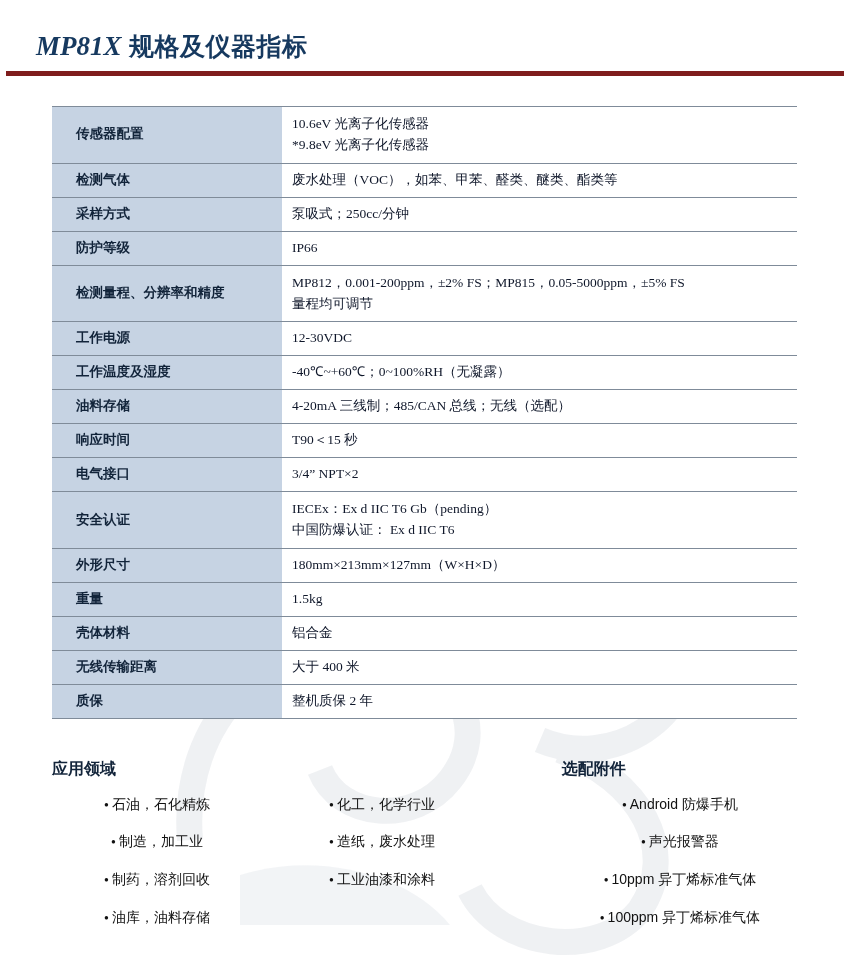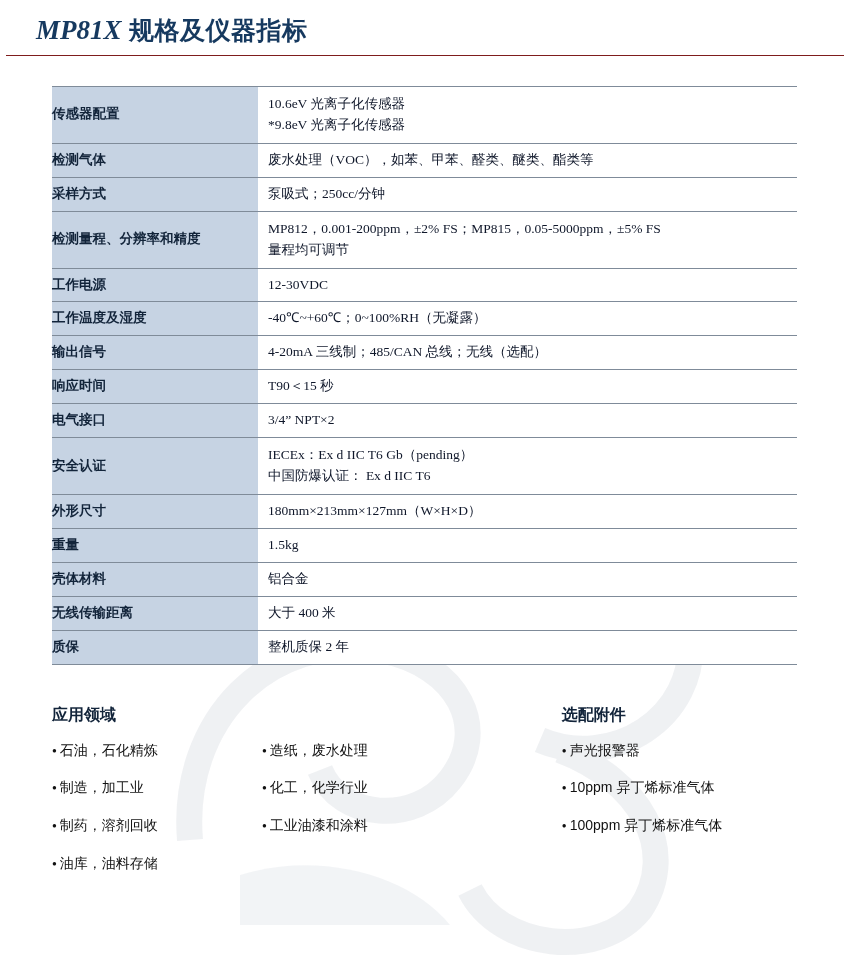--- a/index.html
+++ b/index.html
@@ -26,22 +26,22 @@
     pointer-events: none;
     z-index: 0;
     opacity: 0.55;
   }
 
   
   .page-header {
     position: relative;
     z-index: 2;
     padding: 14px 0 8px 30px;
-    border-bottom: 1px solid #7f1d1d;
-    margin: 0 6px;
+    border-bottom: 5px solid #7f1d1d;
+    margin: 16px 6px;
   }
   .page-title {
     font-size: 25px;
     font-weight: bold;
     color: #16395f;
     letter-spacing: 0.5px;
     white-space: nowrap;
   }
   .page-title .model {
     font-family: "Liberation Serif", serif;
@@ -68,21 +68,21 @@
     padding: 6px 8px 6px 10px;
     vertical-align: middle;
     font-size: 13.5px;
     line-height: 1.55;
   }
   table.spec td.k {
     width: 198px;
     background: #c6d3e3;
     font-weight: bold;
     color: #12243a;
-    padding-left: 0;
+    padding-left: 24px;
   }
   table.spec td.v {
     background: #ffffff;
     color: #0f172a;
     font-family: Liberation Serif, serif;
   }
   table.spec tr.tall td {
     padding-top: 7px;
     padding-bottom: 7px;
   }
@@ -114,20 +114,21 @@
     list-style: none;
     margin: 0;
     padding: 0;
   }
   ul.bullets li {
     font-size: 14px;
     color: #111111;
     margin-bottom: 21px;
     line-height: 1.2;
     white-space: nowrap;
+    text-align: center;
   }
   ul.bullets li::before {
     content: "\25CF";
     font-size: 8px;
     vertical-align: 2px;
     margin-right: 3px;
     color: #111111;
   }
 </style>
 </head>
@@ -163,37 +164,41 @@
         </td>
       </tr>
       <tr>
         <td class="k">检测气体</td>
         <td class="v">废水处理（VOC），如苯、甲苯、醛类、醚类、酯类等</td>
       </tr>
       <tr>
         <td class="k">采样方式</td>
         <td class="v">泵吸式；250cc/分钟</td>
       </tr>
+      <tr>
+        <td class="k">防护等级</td>
+        <td class="v">IP66</td>
+      </tr>
       <tr class="tall">
         <td class="k">检测量程、分辨率和精度</td>
         <td class="v">
           <span class="v-line">MP812，0.001-200ppm，±2% FS；MP815，0.05-5000ppm，±5% FS</span>
           <span class="v-line">量程均可调节</span>
         </td>
       </tr>
       <tr>
         <td class="k">工作电源</td>
         <td class="v">12-30VDC</td>
       </tr>
       <tr>
         <td class="k">工作温度及湿度</td>
         <td class="v">-40℃~+60℃；0~100%RH（无凝露）</td>
       </tr>
       <tr>
-        <td class="k">输出信号</td>
+        <td class="k">油料存储</td>
         <td class="v">4-20mA 三线制；485/CAN 总线；无线（选配）</td>
       </tr>
       <tr>
         <td class="k">响应时间</td>
         <td class="v">T90＜15 秒</td>
       </tr>
       <tr>
         <td class="k">电气接口</td>
         <td class="v">3/4”  NPT×2</td>
       </tr>
@@ -236,29 +241,30 @@
         <li>石油，石化精炼</li>
         <li>制造，加工业</li>
         <li>制药，溶剂回收</li>
         <li>油库，油料存储</li>
 
       </ul>
     </div>
     <div class="apps-col second">
       <div class="sec-title">应用领域</div>
       <ul class="bullets">
+        <li>化工，化学行业</li>
         <li>造纸，废水处理</li>
-        <li>化工，化学行业</li>
         <li>工业油漆和涂料</li>
       </ul>
     </div>
   </div>
 
   <div class="col-opts">
     <div class="sec-title">选配附件</div>
     <ul class="bullets">
+      <li>Android 防爆手机</li>
       <li>声光报警器</li>
       <li>10ppm 异丁烯标准气体</li>
       <li>100ppm 异丁烯标准气体</li>
 
     </ul>
   </div>
 </div>
 
 </body></html>

